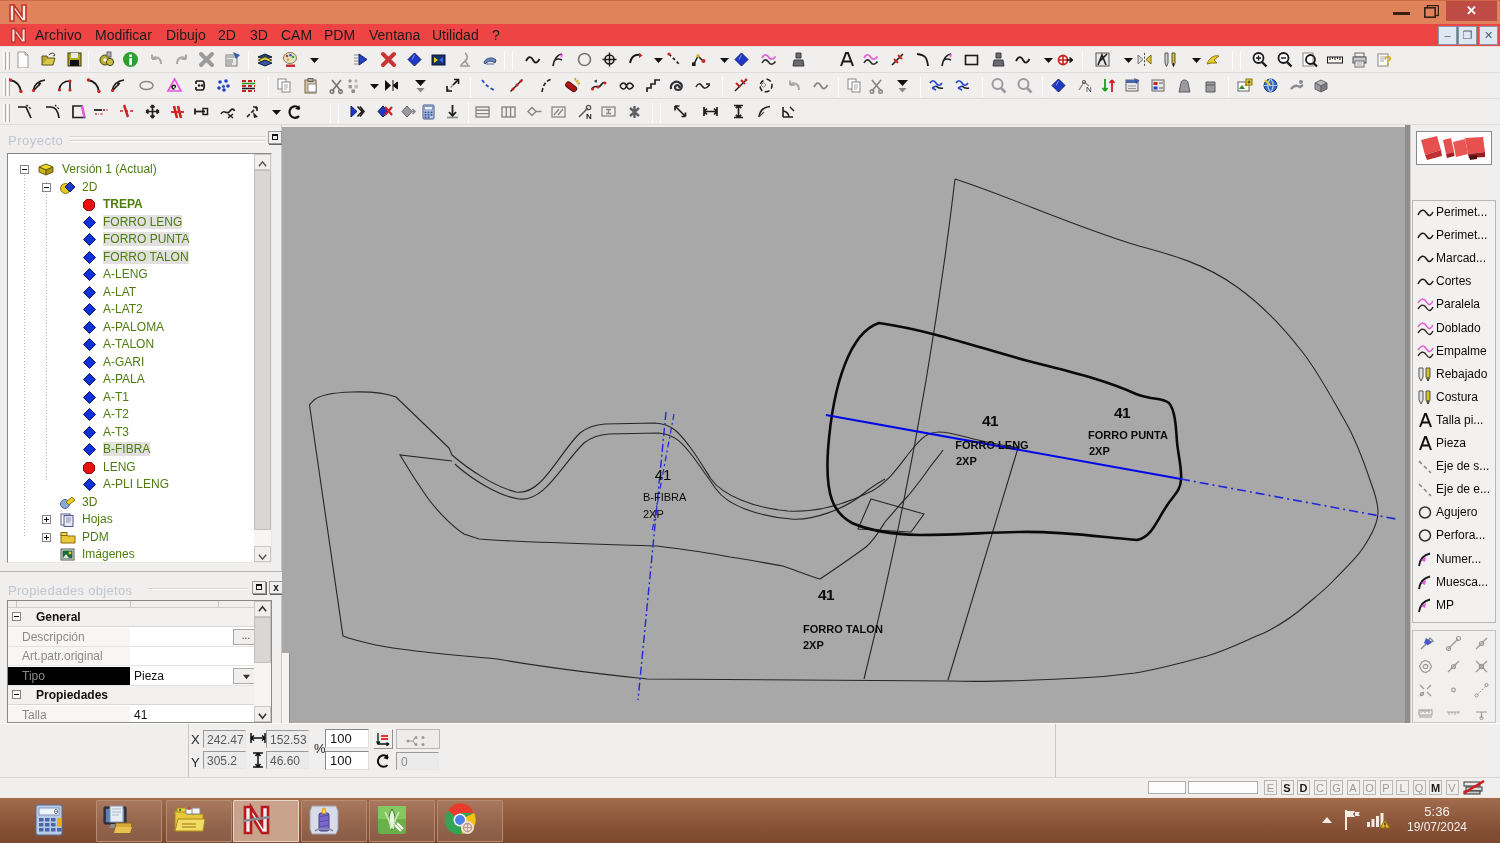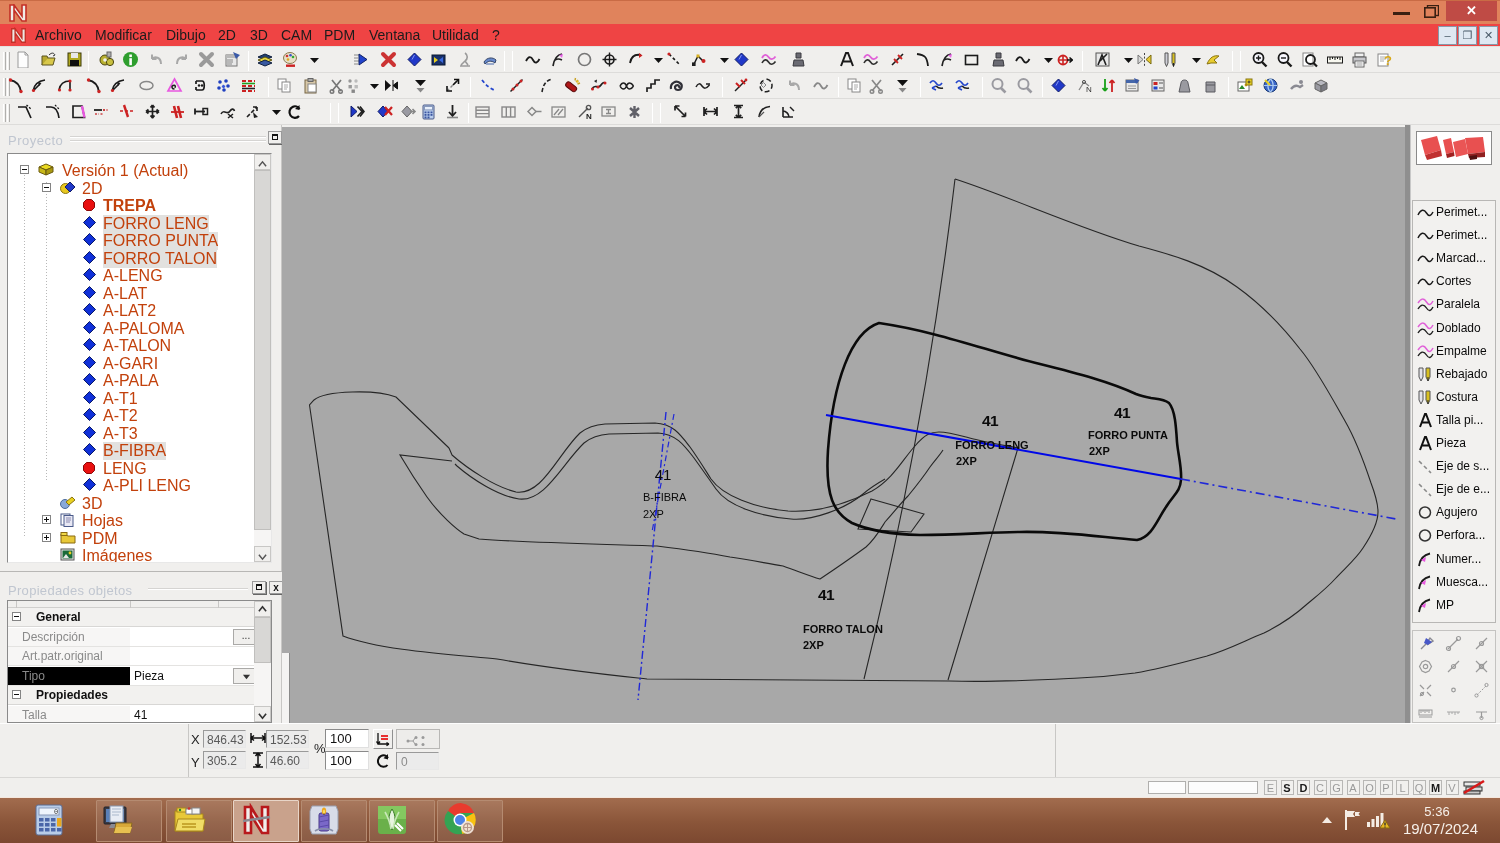--- a/index.html
+++ b/index.html
@@ -10,21 +10,21 @@
 #menubar{position:absolute;left:0;top:24px;width:1500px;height:23px;background:#ef4444;border-bottom:1px solid #e3e2e0}
 .menuitem{position:absolute;top:3px;font-size:14px;color:#1c1c1c}
 .tbrow{position:absolute;left:0;width:1500px;height:26px;background:#f0efed;border-bottom:1px solid #dddcda}
 .mdibtn{position:absolute;top:2px;width:19px;height:19px;background:#dfe8f2;border:1px solid #8898a8;color:#4a5a68;font-size:11px;text-align:center;line-height:17px}
 #statusbar{position:absolute;left:0;top:723px;width:1500px;height:54px;background:#f0efed;border-top:1px solid #fdfdfd}
 #lettersrow{position:absolute;left:0;top:777px;width:1500px;height:20px;background:#f0efed;border-top:1px solid #d8d7d5}
 #taskbar{position:absolute;left:0;top:797px;width:1500px;height:46px;background:linear-gradient(#a26C4e,#8a5539 55%,#7c4830);border-top:1px solid #f5e8de}
 .tslot{position:absolute;top:2px;width:66px;height:42px;border:1px solid #b58b71;background:rgba(255,255,255,0.06);border-radius:1px}
 .sunken{background:#ebebeb;border:1px solid #9a9a9a;border-bottom-color:#e8e8e8;border-right-color:#e8e8e8;color:#5a5a5a}
 .whitefield{background:#fff;border:1px solid #8a8a8a;border-bottom-color:#e0e0e0;border-right-color:#e0e0e0;color:#111}
-.treeitem{position:absolute;font-size:16px;color:#c2410c;white-space:nowrap}
+.treeitem{position:absolute;font-size:12px;color:#4d7c0f;white-space:nowrap}
 .lbtn{position:absolute;top:780px;width:13px;height:15px;background:#f1f0ee;border:1px solid #b8b7b5;font-size:11px;text-align:center;line-height:14px;color:#9a9a9a}
 </style></head><body>
 <div id="app">
 
 <div id="titlebar">
  <svg class="abs" style="left:8px;top:3px" width="20" height="18" viewBox="0 0 20 18">
    <path d="M2 1 L6 1 L6 17 L2 17 Z M6 1 L14 12 L14 1 L18 1 L18 17 L14 17 L6 6 Z" fill="#f0ece8" stroke="#c33027" stroke-width="1.6"></path>
  </svg>
  <div class="abs" style="left:1393px;top:11px;width:17px;height:3px;background:#3a2012"></div>
  <svg class="abs" style="left:1424px;top:4px" width="15" height="13" viewBox="0 0 15 13">
@@ -1014,21 +1014,21 @@
           <path d="M3 8 h11 M8.5 8 v6" stroke="#9a9a9a" stroke-width="1.2"></path>
           <circle cx="8.5" cy="14" r="1.6" fill="none" stroke="#9a9a9a"></circle>
         </svg>
       </div>
     </div>
     <div id="statusbar">
       <div class="abs" style="left:188px;top:0px;width:1px;height:54px;background:#c8c7c5"></div>
       <div class="abs" style="left:1055px;top:0px;width:1px;height:54px;background:#c8c7c5"></div>
       <div class="abs" style="left:191px;top:8px;font-size:13px;color:#222">X</div>
       <div class="abs" style="left:191px;top:31px;font-size:13px;color:#222">Y</div>
-      <div class="sunken abs" style="left:203px;top:6px;width:43px;height:18px;font-size:12px;padding:2px 0 0 3px">846.43</div>
+      <div class="sunken abs" style="left:203px;top:6px;width:43px;height:18px;font-size:12px;padding:2px 0 0 3px">242.47</div>
       <div class="sunken abs" style="left:203px;top:27px;width:43px;height:18px;font-size:12px;padding:2px 0 0 3px">305.2</div>
       <svg class="abs" style="left:250px;top:8px" width="16" height="12" viewBox="0 0 16 12">
         <path d="M1 1 v10 M15 1 v10 M1 6 h14 M4 3.5 L1 6 L4 8.5 M12 3.5 L15 6 L12 8.5" fill="none" stroke="#111" stroke-width="1.5"></path>
       </svg>
       <svg class="abs" style="left:252px;top:28px" width="12" height="16" viewBox="0 0 12 16">
         <path d="M1 1 h10 M1 15 h10 M6 1 v14 M3.5 4 L6 1 L8.5 4 M3.5 12 L6 15 L8.5 12" fill="none" stroke="#111" stroke-width="1.5"></path>
       </svg>
       <div class="sunken abs" style="left:266px;top:6px;width:43px;height:18px;font-size:12px;padding:2px 0 0 3px">152.53</div>
       <div class="sunken abs" style="left:266px;top:27px;width:43px;height:18px;font-size:12px;padding:2px 0 0 3px">46.60</div>
       <div class="abs" style="left:314px;top:17px;font-size:13px;color:#222">%</div>
@@ -1162,14 +1162,14 @@
         <g fill="#f4ece4">
           <rect x="1" y="12" width="3" height="5"></rect>
           <rect x="5.5" y="9" width="3" height="8"></rect>
           <rect x="10" y="6" width="3" height="11"></rect>
           <rect x="14.5" y="3" width="3" height="14"></rect>
         </g>
         <path d="M14 18 L19 10 L24 18 Z" fill="#e8b820" stroke="#8a6a10"></path>
         <path d="M19 12.5 v3 M19 16.5 v1" stroke="#333" stroke-width="1.4"></path>
       </svg>
       <div class="abs" style="left:1404px;top:6px;width:66px;text-align:center;font-size:13px;color:#f6f0ea">5:36</div>
-      <div class="abs" style="left:1396px;top:22px;width:82px;text-align:right;font-size:15px;color:#f6f0ea">19/07/2024</div>
+      <div class="abs" style="left:1396px;top:22px;width:82px;text-align:center;font-size:12px;color:#f6f0ea">19/07/2024</div>
     </div>
   </div>
 </body></html>

